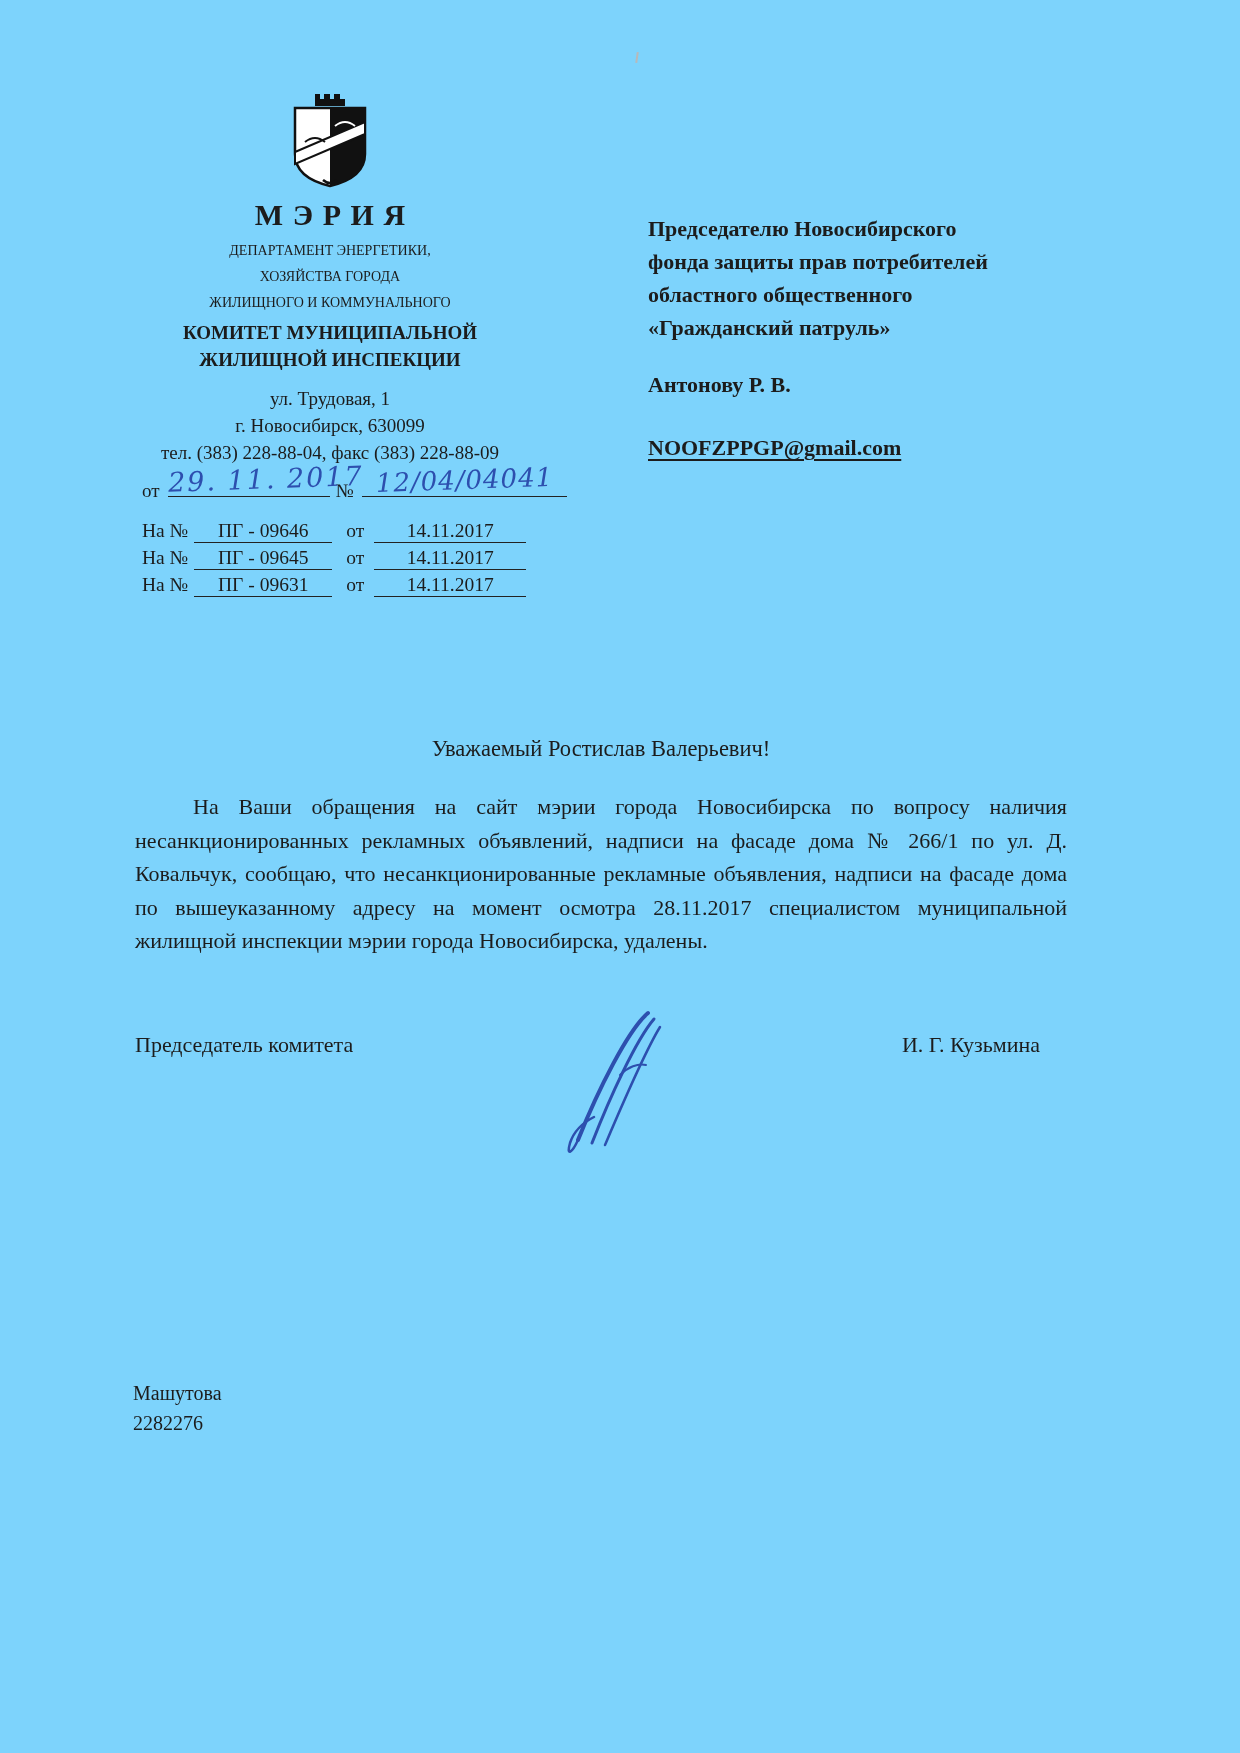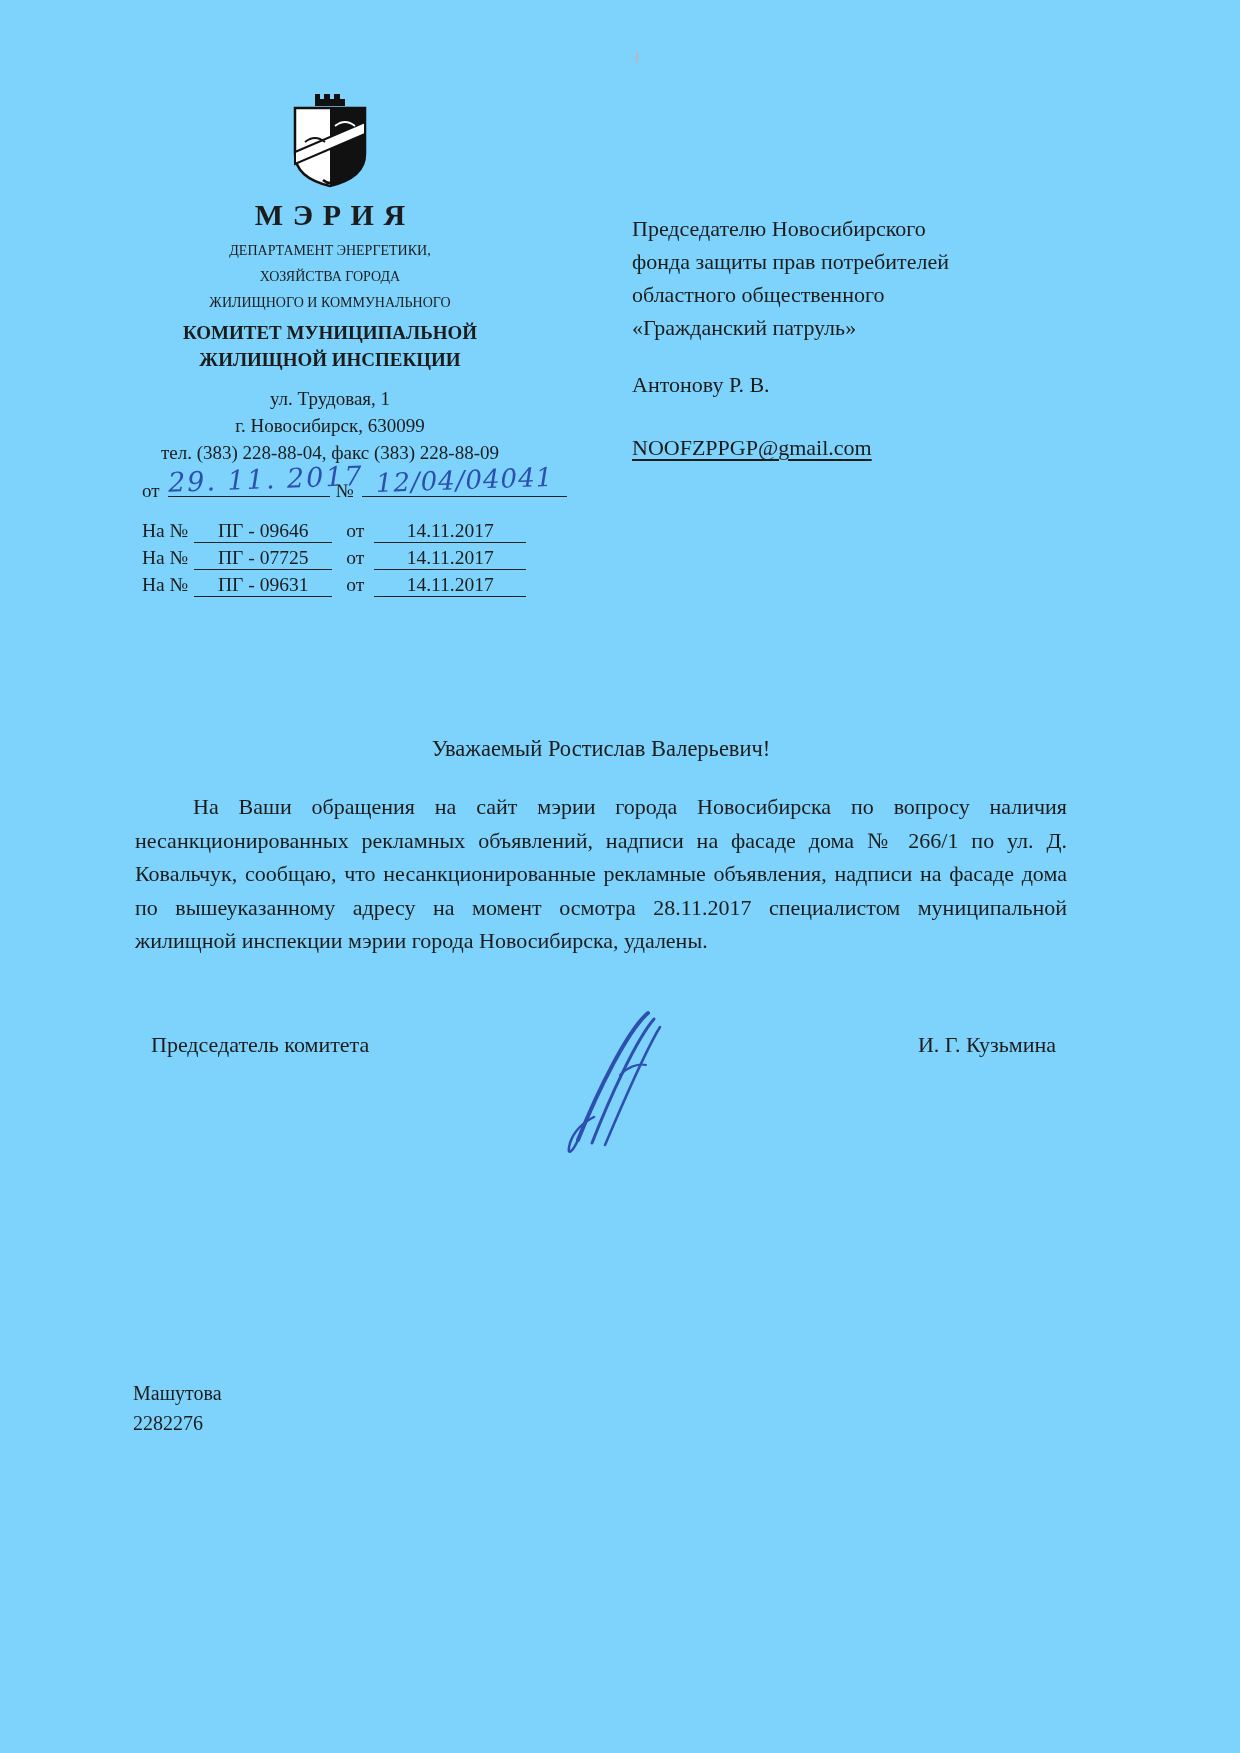--- a/index.html
+++ b/index.html
@@ -76,22 +76,22 @@
     border-bottom: 1.6px solid #222; margin-left: 6px;
   }
   .ref-from { display: inline-block; margin-left: 14px; }
   .ref-date {
     display: inline-block; width: 152px; text-align: center;
     border-bottom: 1.6px solid #222; margin-left: 10px;
   }
 
   
   .recipient {
-    left: 632px; top: 212px; width: 460px;
-    font-size: 22px; line-height: 33px;
+    left: 648px; top: 212px; width: 460px;
+    font-size: 22px; line-height: 33px; font-weight: bold;
   }
   .recipient-name { margin-top: 24px; }
   .recipient-email {
     margin-top: 30px;
     text-decoration: underline;
     text-underline-offset: 4px;
   }
 
   
   .salutation {
@@ -102,21 +102,20 @@
     left: 135px; top: 790px; width: 932px;
     font-size: 22px; line-height: 33.5px;
     text-align: justify; text-indent: 58px;
   }
 
   
   .sign-row {
     left: 135px; top: 1032px; width: 905px;
     display: flex; justify-content: space-between;
     font-size: 22px;
-    margin-left: 16px;
   }
   .signature-svg { left: 548px; top: 1005px; width: 140px; height: 160px; }
 
   
   .footer {
     left: 133px; top: 1378px;
     font-size: 20px; line-height: 30px;
   }
 </style>
 </head>
@@ -162,21 +161,21 @@
 
   <div class="abs outgoing">
     <span>от</span><span class="blank blank-date"><span class="handwriting">29. 11. 2017</span></span><span>№</span><span class="blank blank-num"><span class="handwriting hw-num">12/04/04041</span></span>
   </div>
 
   <div class="abs refs">
     <div class="ref-row">
       <span class="ref-label">На №</span><span class="ref-num">ПГ - 09646</span><span class="ref-from">от</span><span class="ref-date">14.11.2017</span>
     </div>
     <div class="ref-row">
-      <span class="ref-label">На №</span><span class="ref-num">ПГ - 07725</span><span class="ref-from">от</span><span class="ref-date">14.11.2017</span>
+      <span class="ref-label">На №</span><span class="ref-num">ПГ - 09645</span><span class="ref-from">от</span><span class="ref-date">14.11.2017</span>
     </div>
     <div class="ref-row">
       <span class="ref-label">На №</span><span class="ref-num">ПГ - 09631</span><span class="ref-from">от</span><span class="ref-date">14.11.2017</span>
     </div>
   </div>
 
   <div class="abs recipient">
     <div>Председателю Новосибирского</div>
     <div>фонда защиты прав потребителей</div>
     <div>областного общественного</div>

